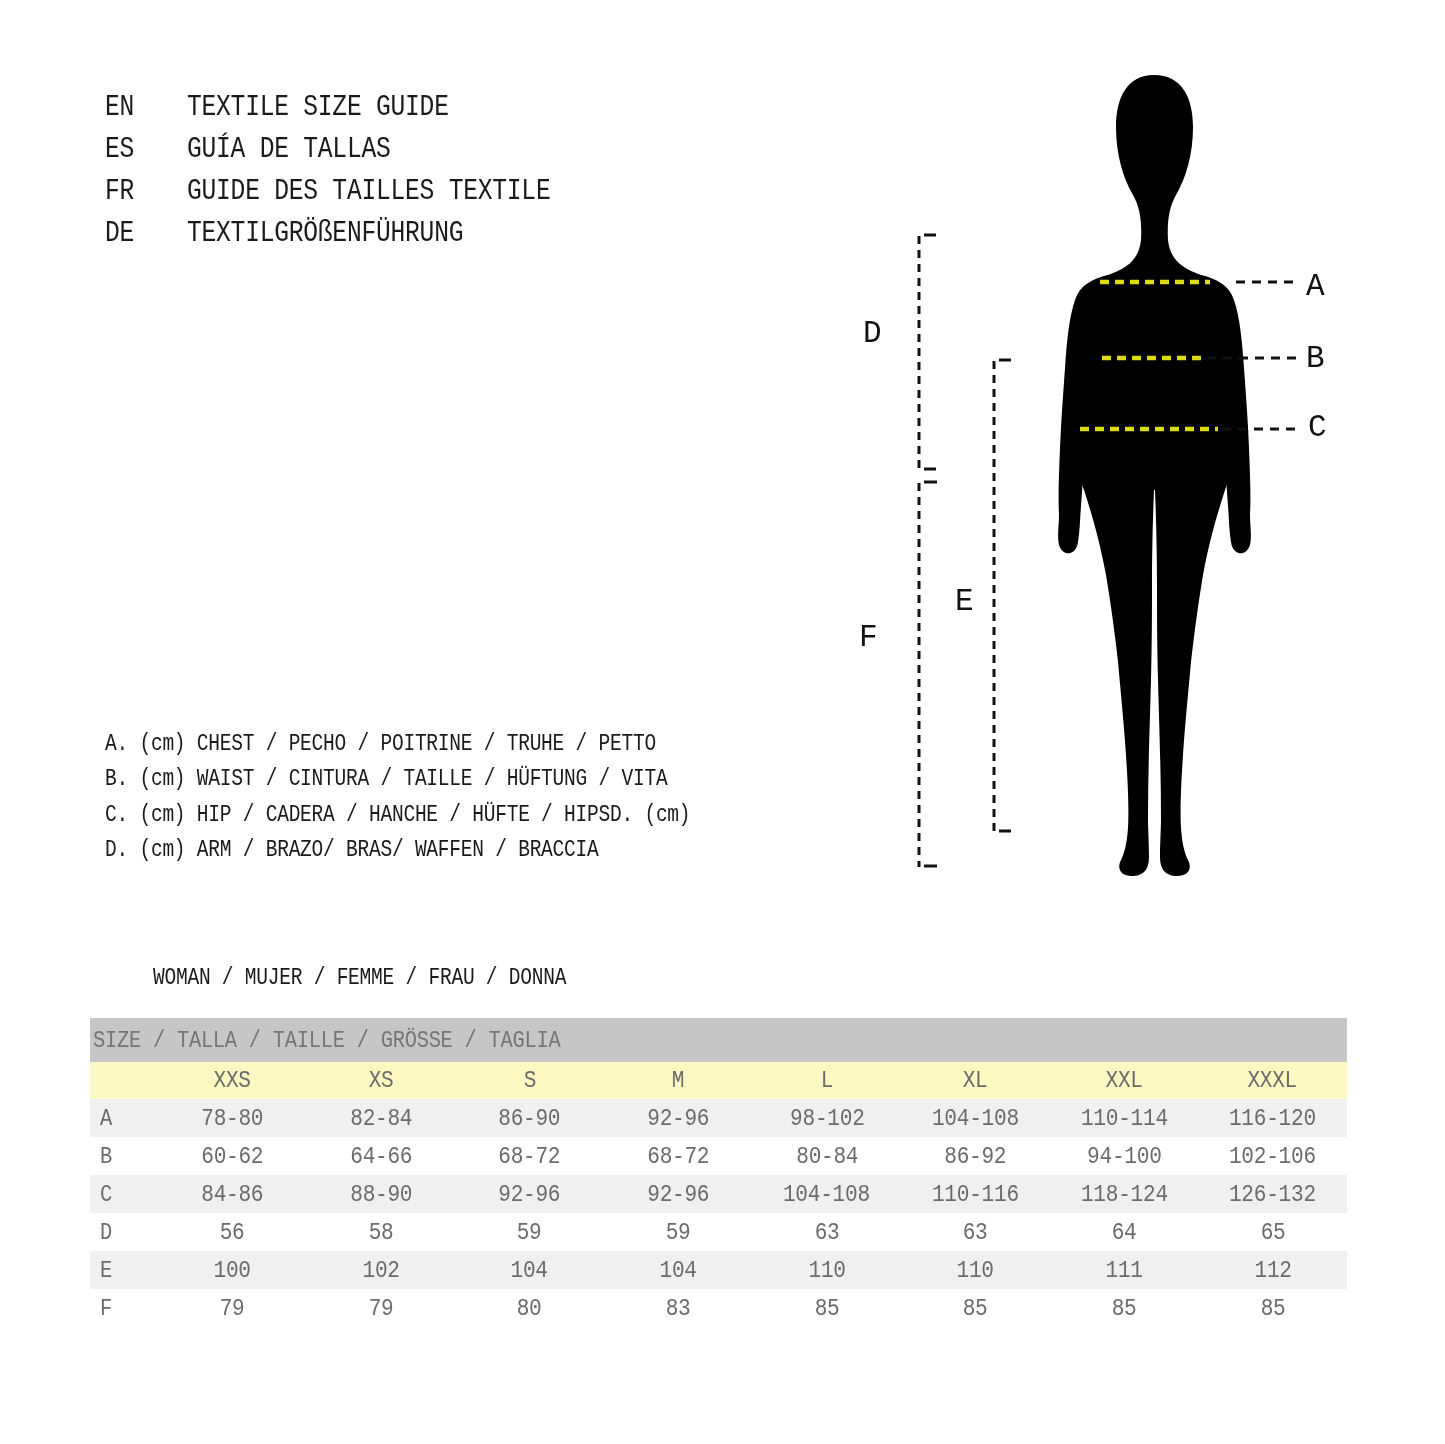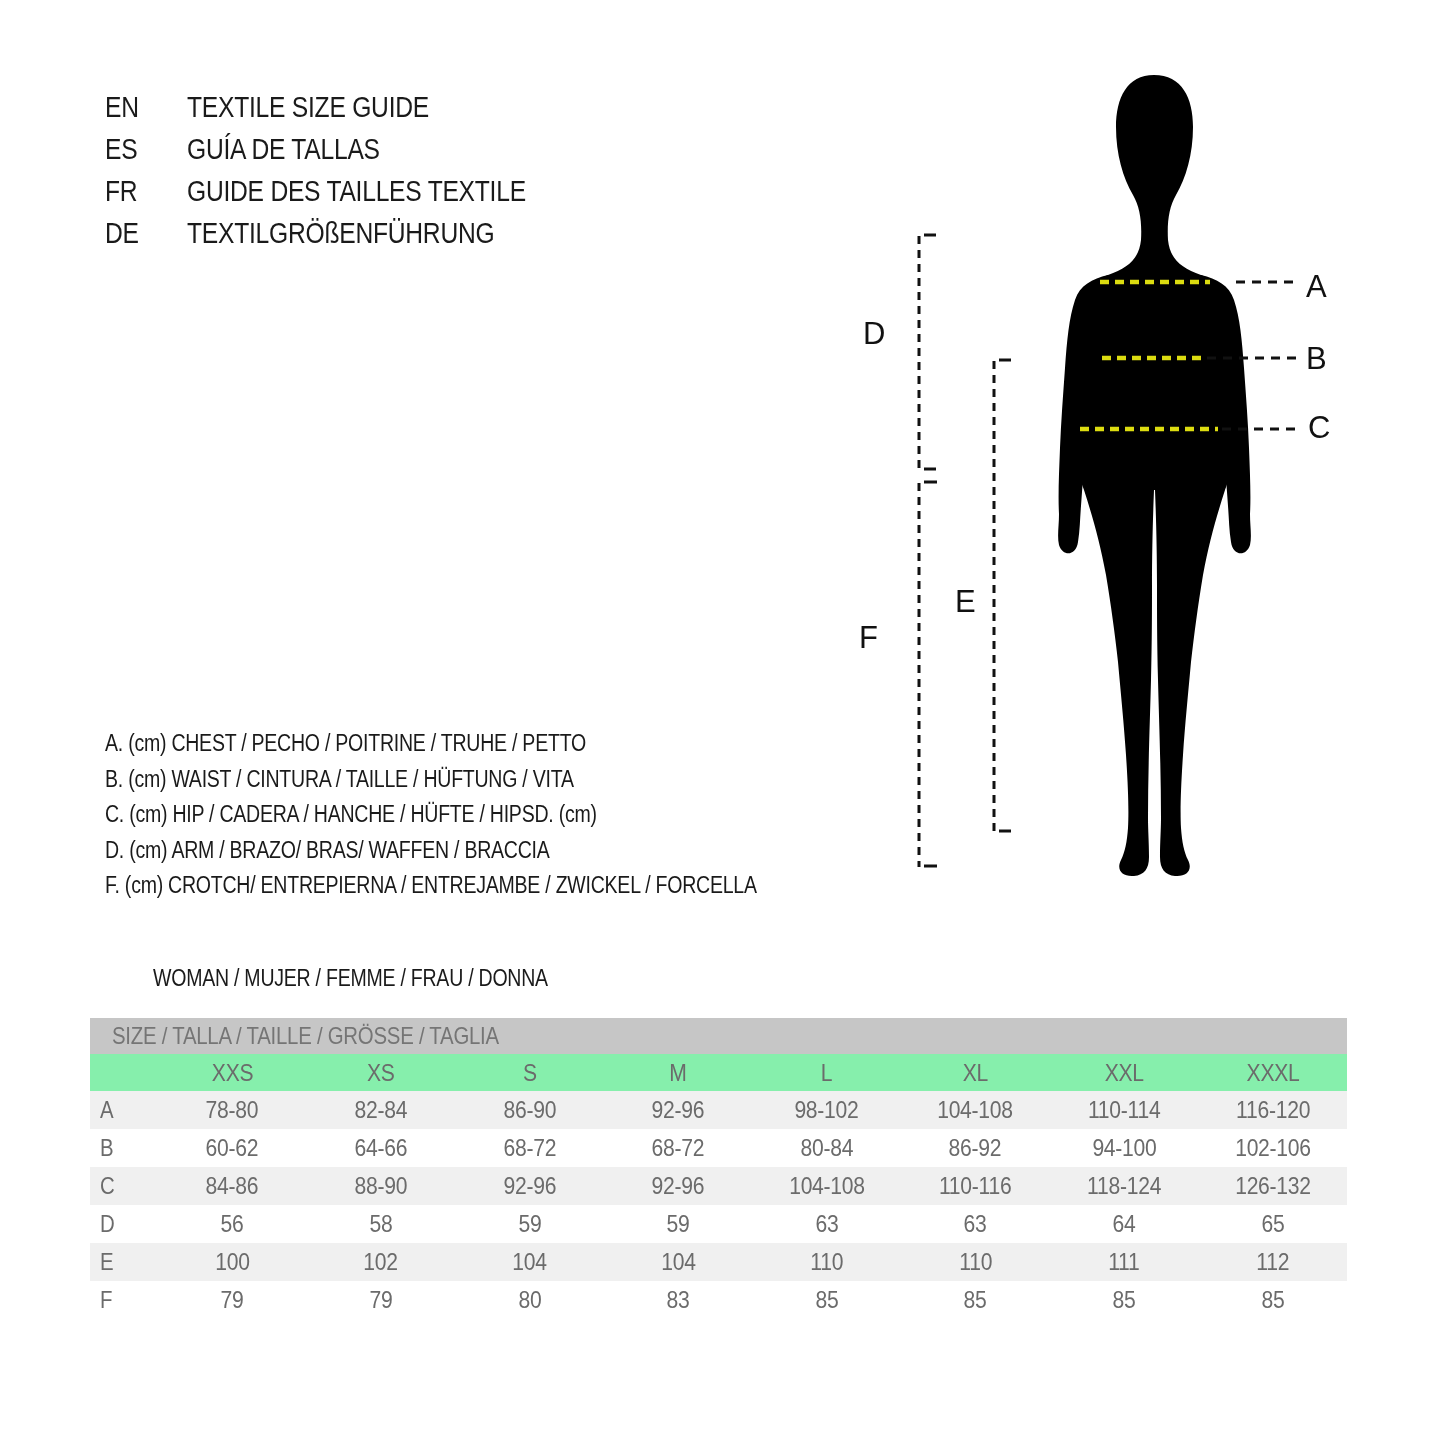--- a/index.html
+++ b/index.html
@@ -1,20 +1,20 @@
 <!DOCTYPE html>
 <html><head>
 <meta charset="utf-8">
 <style>
   html,body{margin:0;padding:0;background:#ffffff;}
   #page{
     position:relative;
     width:1445px;height:1444px;
     background:#ffffff;
-    font-family:Liberation Sans, sans-serif;
+    font-family:Liberation Mono, monospace;
     color:#1a1a1a;
     overflow:hidden;
     border-radius:12px;
   }
   .cx{display:inline-block;transform:scaleX(0.85);transform-origin:0 50%;white-space:nowrap;letter-spacing:-0.3px;}
   .cxc{display:inline-block;transform:scaleX(0.88);transform-origin:50% 50%;white-space:nowrap;letter-spacing:-0.3px;}
 
   
   #lang-block{position:absolute;left:105px;top:86px;font-size:29px;}
   .lang-row{display:flex;height:42px;align-items:center;}
@@ -28,23 +28,23 @@
 
   
   #legend-block{position:absolute;left:105px;top:726px;font-size:23px;}
   .legend-row{height:35.5px;display:flex;align-items:center;}
 
   
   #gender-line{position:absolute;left:105px;top:962px;font-size:23px;height:32px;display:flex;align-items:center;margin-left:48px;}
 
   
   #size-table{position:absolute;left:90px;top:1018px;width:1257px;font-size:24px;}
-  #table-header-bar{height:36px;background:#c6c6c6;color:#757575;display:flex;align-items:center;padding-left:22px;box-sizing:border-box;}
+  #table-header-bar{height:44px;background:#c6c6c6;color:#757575;display:flex;align-items:center;padding-left:3px;box-sizing:border-box;}
   .trow{display:grid;grid-template-columns:68px repeat(8,1fr);align-items:center;color:#6b6b6b;}
-  .trow.sizes{height:37px;background:#86efac;}
+  .trow.sizes{height:37px;background:#fef9c3;}
   .trow.data{height:38px;}
   .trow.stripe{background:#f0f0f0;}
   .trow.plain{background:#ffffff;}
   .tcell{text-align:center;}
   .tlabel{text-align:left;padding-left:10px;}
 </style>
 </head>
 <body>
 
 <div id="page">
@@ -133,23 +133,20 @@
       </div>
     <div class="legend-row">
         <span class="cx">B. (cm) WAIST / CINTURA / TAILLE / HÜFTUNG / VITA</span>
       </div>
     <div class="legend-row">
         <span class="cx">C. (cm) HIP / CADERA / HANCHE / HÜFTE / HIPSD. (cm)</span>
       </div>
     <div class="legend-row">
         <span class="cx">D. (cm) ARM / BRAZO/ BRAS/ WAFFEN / BRACCIA</span>
       </div>
-    <div class="legend-row">
-        <span class="cx">F. (cm) CROTCH/ ENTREPIERNA / ENTREJAMBE / ZWICKEL / FORCELLA</span>
-      </div>
   </div>
 
   <div id="gender-line">
       <span class="cx">WOMAN / MUJER / FEMME / FRAU / DONNA</span>
     </div>
 
   <div id="size-table">
     <div id="table-header-bar">
       <span class="cx">SIZE / TALLA / TAILLE / GRÖSSE / TAGLIA</span>
     </div>

